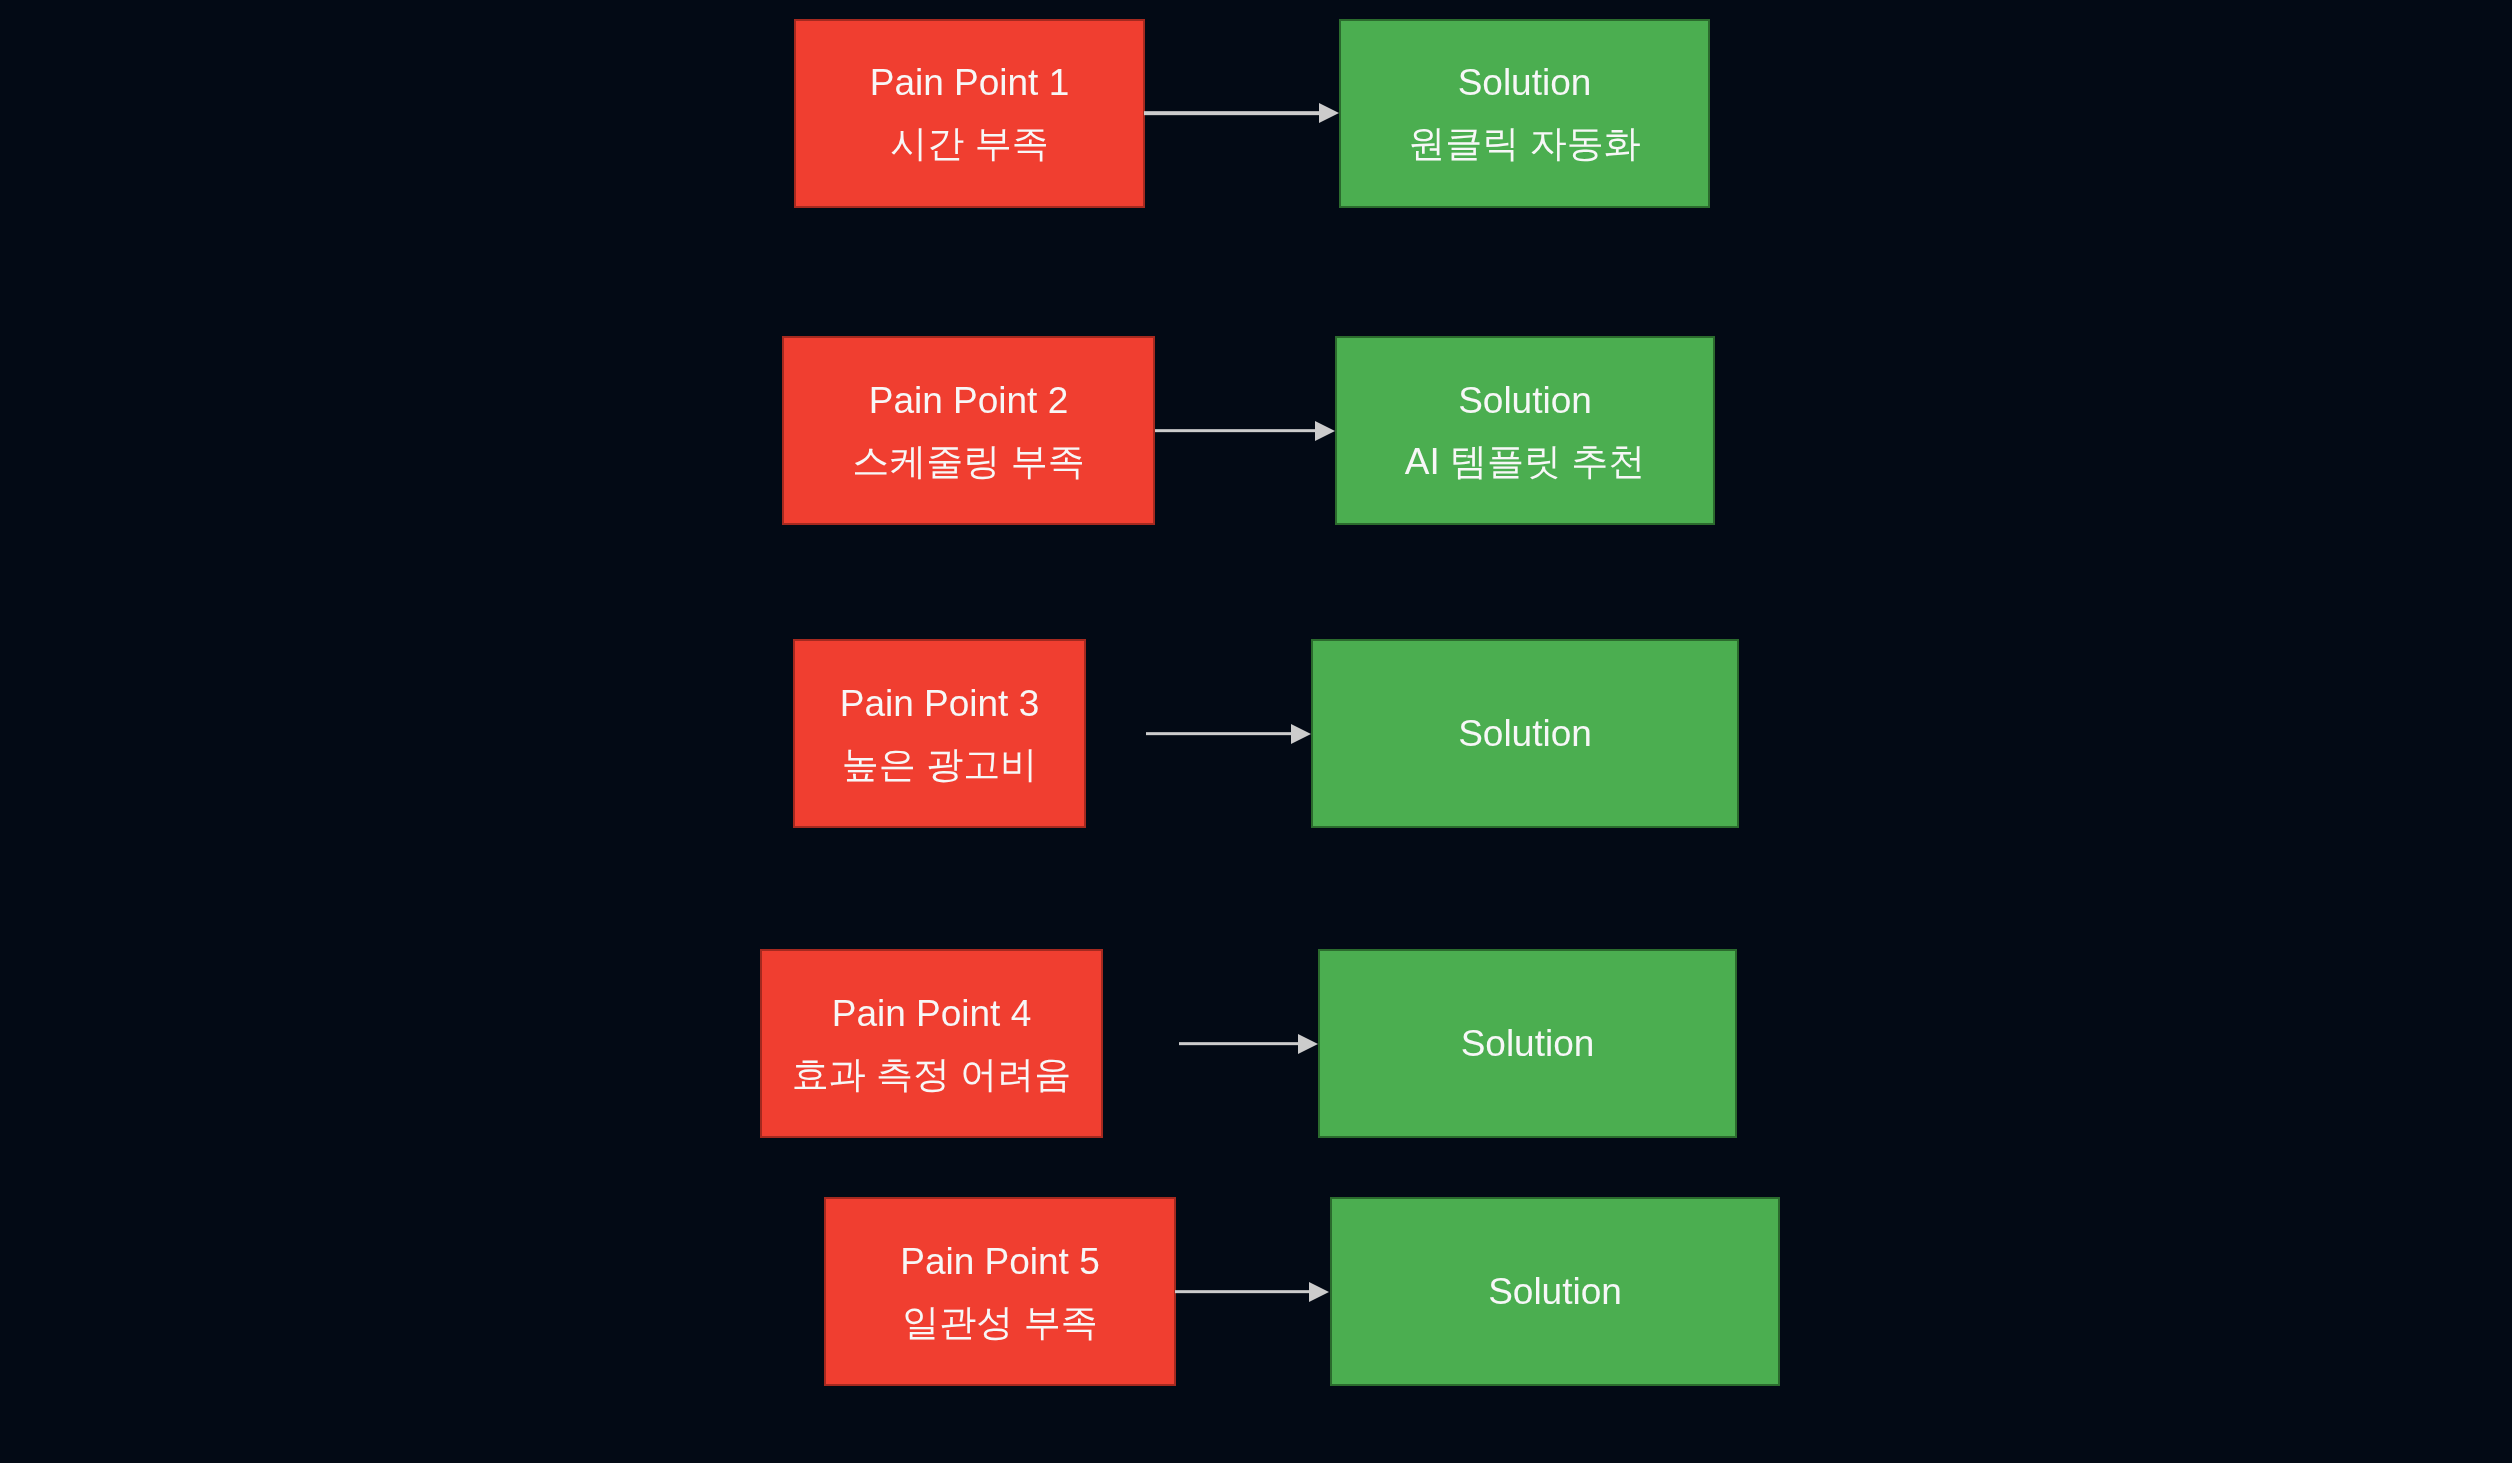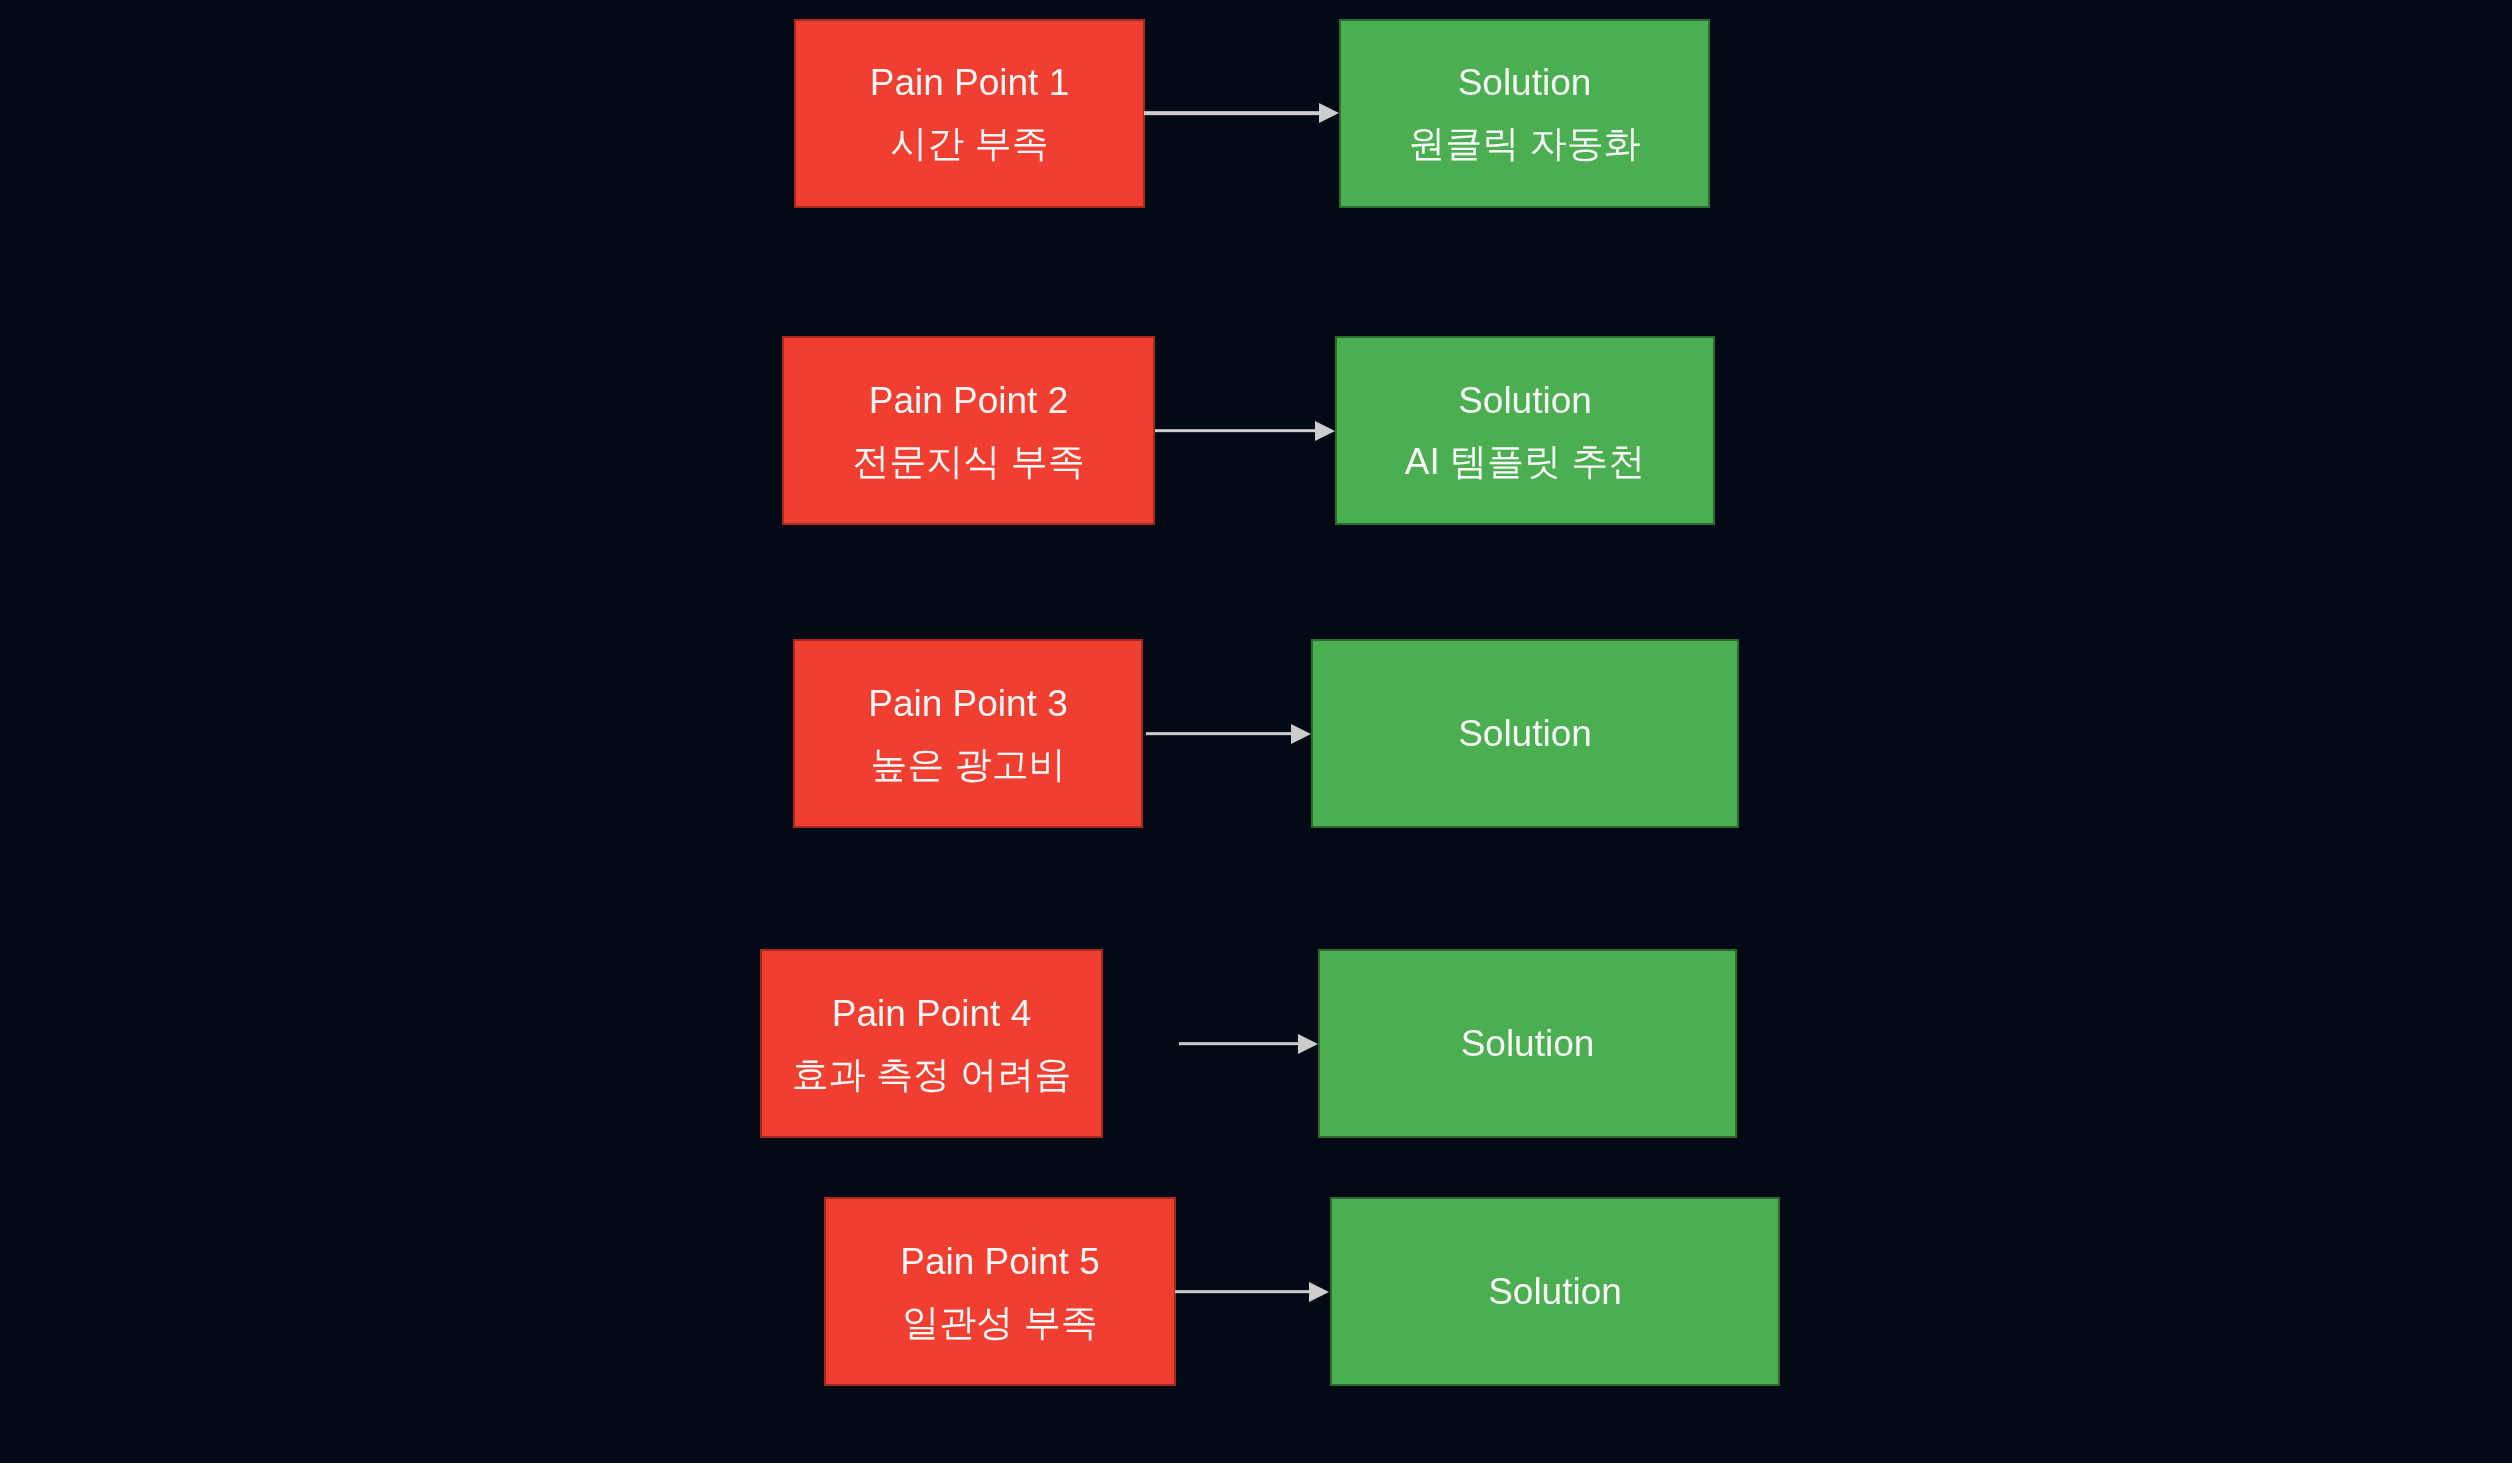--- a/index.html
+++ b/index.html
@@ -64,21 +64,21 @@
 
   
   .row:nth-child(1) .pain     { left: 794px;  width: 351px; }
   .row:nth-child(1) .solution { left: 1339px; width: 371px; }
   .row:nth-child(1) .arrow    { left: 1144px; width: 195px; }
 
   .row:nth-child(2) .pain     { left: 782px;  width: 373px; }
   .row:nth-child(2) .solution { left: 1335px; width: 380px; }
   .row:nth-child(2) .arrow    { left: 1155px; width: 180px; }
 
-  .row:nth-child(3) .pain     { left: 793px;  width: 350px; }
+  .row:nth-child(3) .pain     { left: 793px;  width: 293px; }
   .row:nth-child(3) .solution { left: 1311px; width: 428px; }
   .row:nth-child(3) .arrow    { left: 1146px; width: 165px; }
 
   .row:nth-child(4) .pain     { left: 760px;  width: 343px; }
   .row:nth-child(4) .solution { left: 1318px; width: 419px; }
   .row:nth-child(4) .arrow    { left: 1179px; width: 139px; }
 
   .row:nth-child(5) .pain     { left: 793px;  width: 352px; }
   .row:nth-child(5) .solution { left: 1299px; width: 450px; }
   .row:nth-child(5) .arrow    { left: 1144px; width: 154px; }
@@ -125,21 +125,21 @@
     </div>
     <div class="box solution">
       <div class="line1">Solution</div>
       <div class="line2">원클릭 자동화</div>
     </div>
   </div>
 
   <div class="row">
     <div class="box pain">
       <div class="line1">Pain Point 2</div>
-      <div class="line2">전문지식 부족</div>
+      <div class="line2">스케줄링 부족</div>
     </div>
     <div class="arrow">
       <div class="shaft"></div>
       <div class="head"></div>
     </div>
     <div class="box solution">
       <div class="line1">Solution</div>
       <div class="line2">AI 템플릿 추천</div>
     </div>
   </div>

